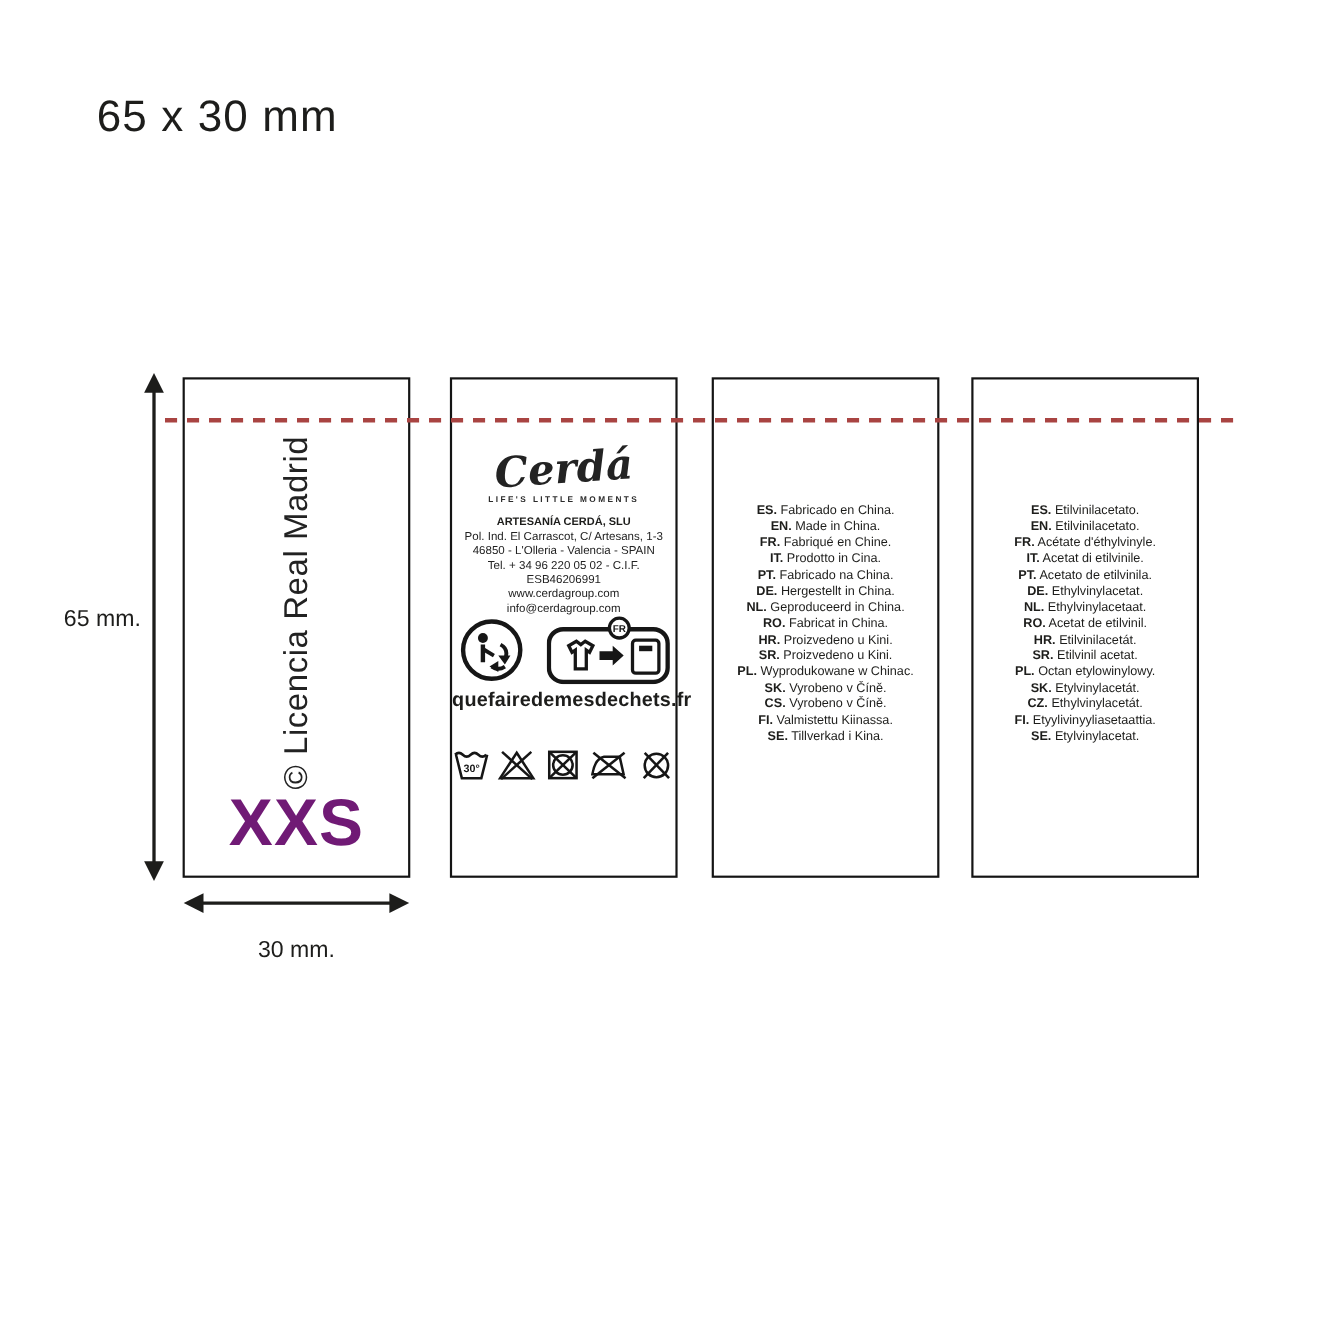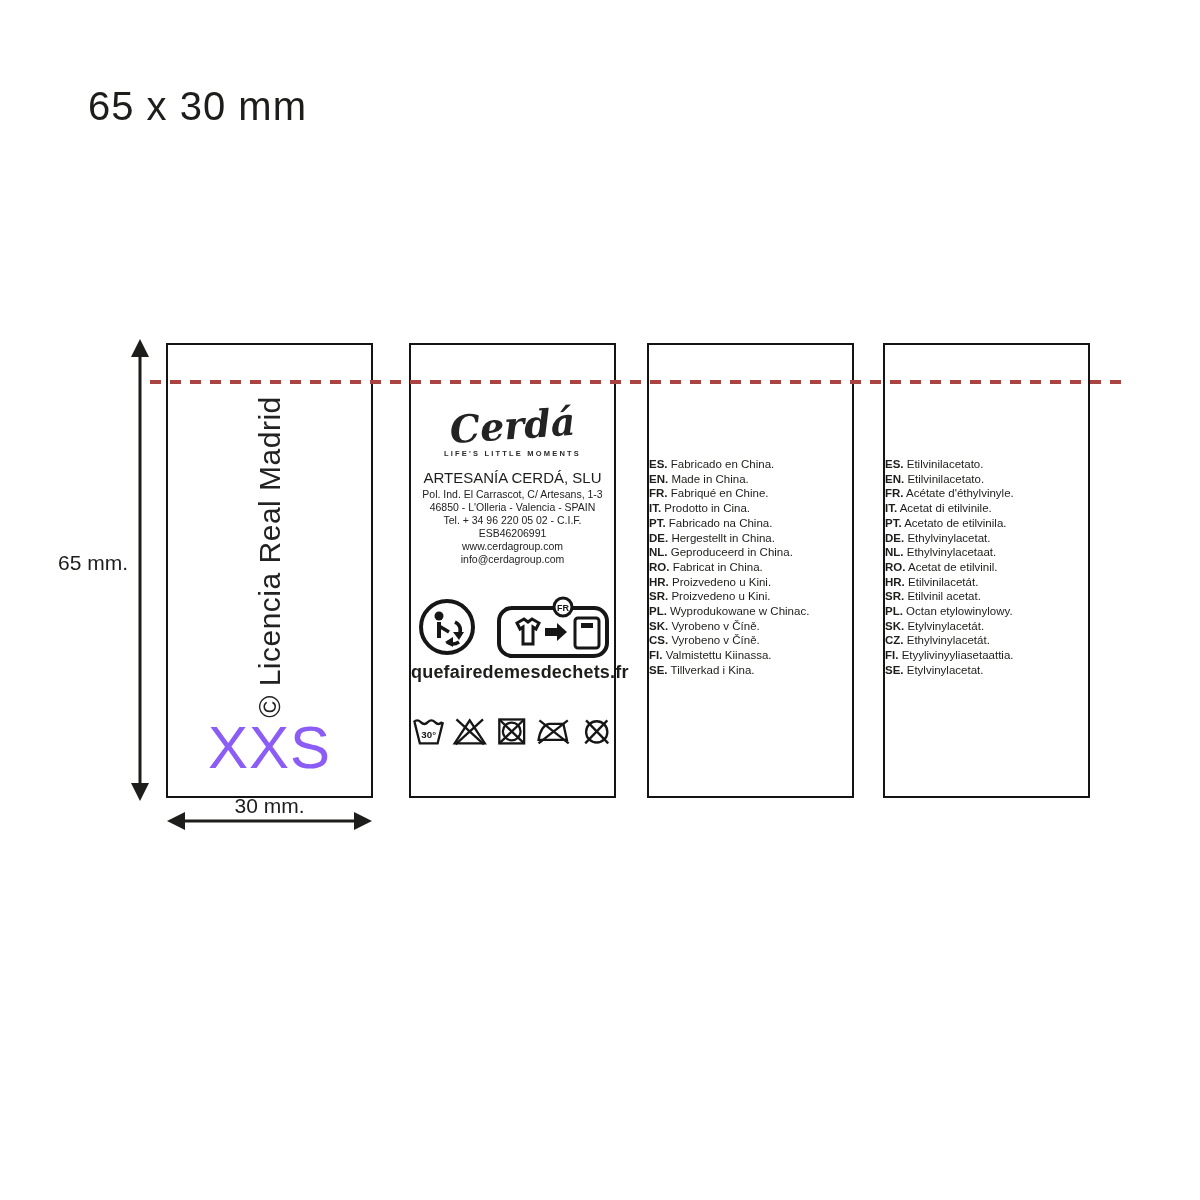--- a/index.html
+++ b/index.html
@@ -14,40 +14,40 @@
   .panel-3 { left:647px; }
   .panel-4 { left:883px; }
 
   .fold-line-svg { position:absolute; left:150px; top:378px; z-index:5; }
 
   .dim-arrow-svg { position:absolute; z-index:4; }
   .v-arrow { left:127px; top:338px; }
   .h-arrow { left:166px; top:808px; }
   .dim-label { position:absolute; font-size:21px; color:#1d1d1b; }
   .dim-label-h { left:58px; top:551px; }
-  .dim-label-w { left:166px; top:794px; width:207px; text-align:center; }
+  .dim-label-w { left:166px; top:852px; width:207px; text-align:center; }
 
   
   .license { position:absolute; top:47%; left:50%; transform:translate(-50%,-50%) rotate(-90deg); white-space:nowrap; font-size:30px; color:#222; letter-spacing:0.5px; }
-  .size-tag { position:absolute; bottom:14px; left:0; width:100%; text-align:center; font-size:60px; font-weight:normal; letter-spacing:1px; color:#8b5cf6; }
+  .size-tag { position:absolute; bottom:14px; left:0; width:100%; text-align:center; font-size:60px; font-weight:bold; letter-spacing:1px; color:#701a75; }
 
   
   .panel-2 { text-align:center; }
   .logo-script { margin-top:62px; font-family:"DejaVu Serif", serif; font-style:italic; font-weight:bold; font-size:38px; line-height:38px; color:#232323; transform:rotate(-4deg); }
   .logo-tagline { font-size:7.5px; letter-spacing:2.2px; color:#2a2a2a; margin-top:4px;font-weight:bold; }
-  .company-name { font-size:15px; font-weight:normal; margin-top:11px; }
+  .company-name { font-size:10px; font-weight:bold; margin-top:11px; }
   .addr-line { font-size:10.5px; line-height:13px; color:#222; }
   .contact-line { font-size:10.5px; line-height:13px; color:#222; }
   .addr-block { margin-top:2px; }
-  .icons-row { margin-top:30px; display:flex; justify-content:center; align-items:center; gap:20px; }
+  .icons-row { display:flex; justify-content:center; align-items:center; gap:20px; }
   .recycle-site { font-size:18px; font-weight:bold; margin-top:4px; letter-spacing:0.2px; }
   .care-row { margin-top:30px; display:flex; justify-content:center; align-items:flex-end; gap:6px;text-align:center; }
 
   
-  .lang-list { position:absolute; top:112px; left:0; width:100%; }
+  .lang-list { position:absolute; top:112px; left:0; width:100%; text-align:center; }
   .lang-line { font-size:11.5px; line-height:14.7px; color:#1d1d1b; }
   .lang-code { font-weight:bold; }
 
   svg { display:block; }
   .care-row svg, .icons-row svg { display:inline-block; }
 </style>
 </head>
 <body>
 
 <div class="canvas">

